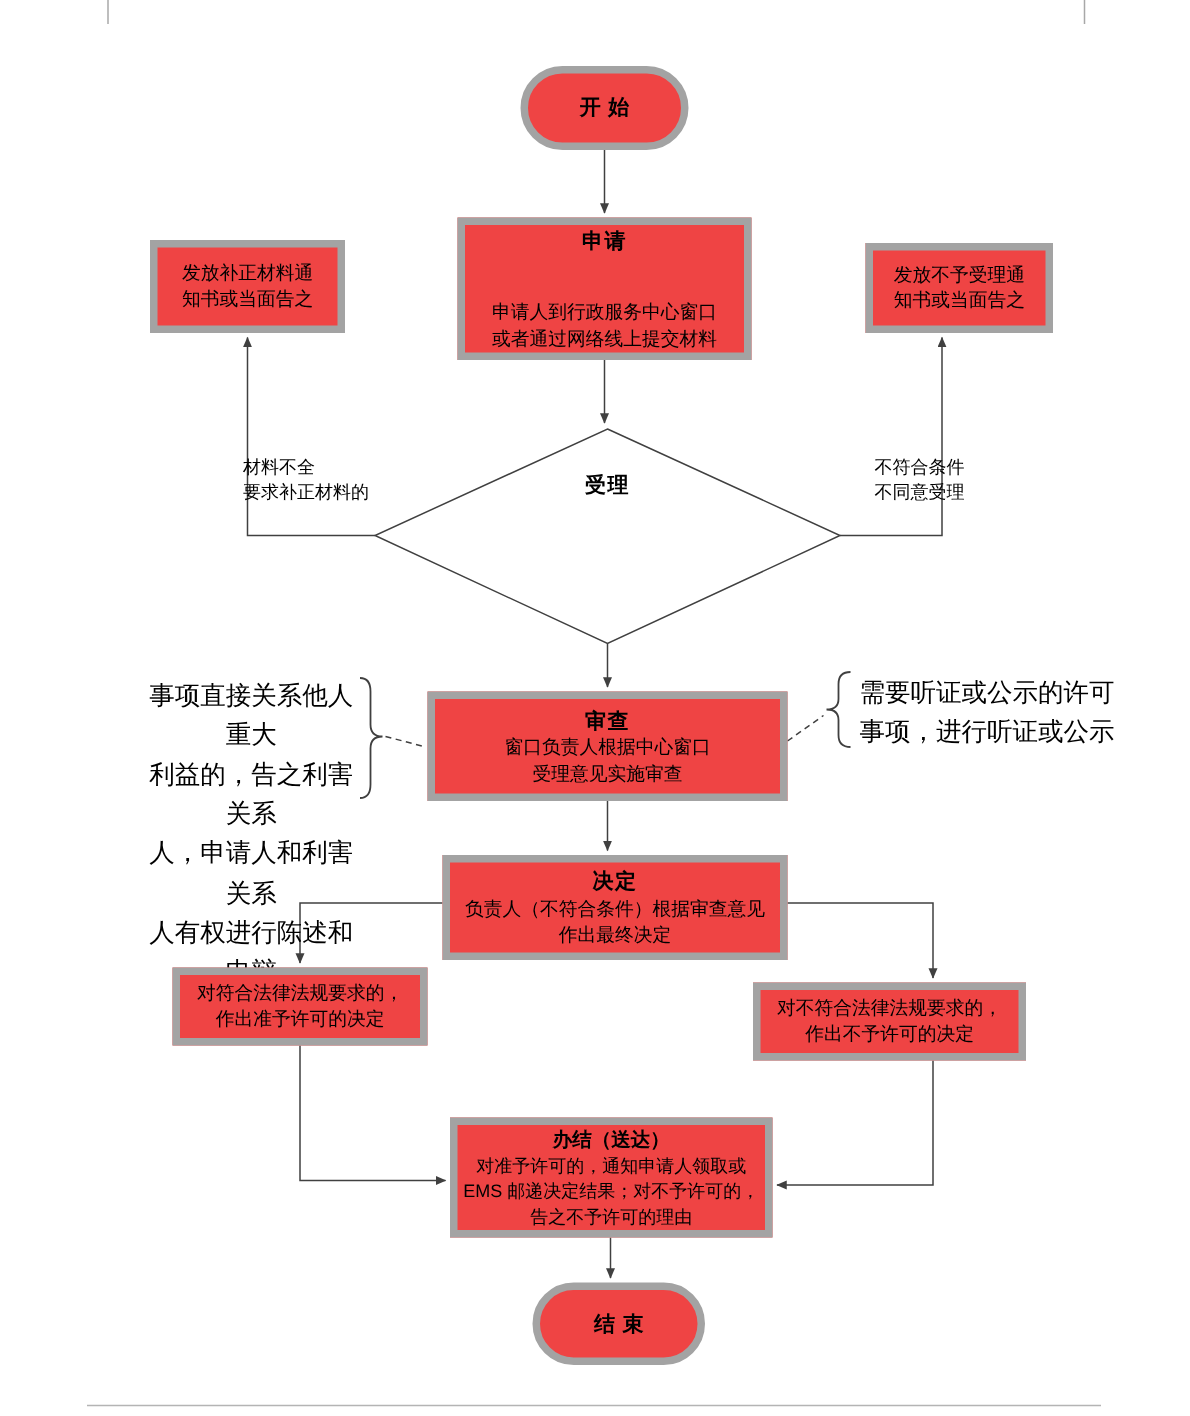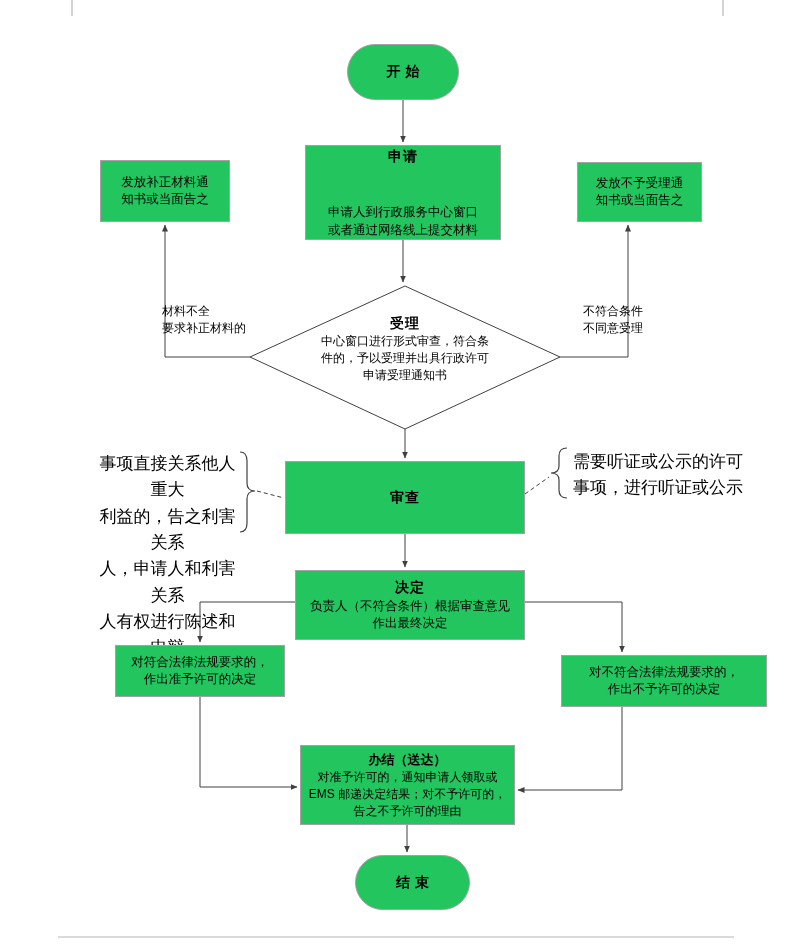--- a/index.html
+++ b/index.html
@@ -4,21 +4,21 @@
 <style>
   * { margin:0; padding:0; box-sizing:border-box; }
   html,body { background:#ffffff; }
   body {
     width:793px; height:944px; position:relative; overflow:hidden;
     font-family:"Liberation Sans","DejaVu Sans",sans-serif; color:#000;
   }
   #canvas { position:absolute; left:0; top:0; width:793px; height:944px; }
   svg.wires { position:absolute; left:0; top:0; }
   .box {
-    position:absolute; border:1px solid #a3a3a3; background:#22c55e;
+    position:absolute; border:5px solid #a3a3a3; background:#ef4444;
     display:flex; flex-direction:column; align-items:center; justify-content:center;
     text-align:center;
   }
   .oval { border-radius:30px; }
   .node-title { font-weight:bold; font-size:14px; line-height:1.45; letter-spacing:1px; }
   .node-title-sm { font-weight:bold; font-size:13px; line-height:1.5; }
   .oval-label { font-weight:bold; font-size:14px; letter-spacing:5px; text-indent:5px; }
   .node-body { font-size:12.5px; line-height:1.4; white-space:pre-line; }
   .node-body-sm { font-size:12px; line-height:1.42; white-space:pre-line; }
   .floating {
@@ -81,32 +81,31 @@
 知书或当面告之</div>
   </div>
 
   <div class="box" style="left:577px;top:162px;width:125px;height:60px;">
     <div class="node-body">发放不予受理通
 知书或当面告之</div>
   </div>
 
   <div class="diamond-text" style="left:270px;top:313px;width:270px;">
     <div class="node-title">受理</div>
-    <div class="node-body-sm">中心窗口进行形式审查，符合条
-件的，予以受理并出具行政许可
-申请受理通知书</div>
   </div>
 
   <div class="floating" style="left:162px;top:303px;width:110px;">材料不全
 要求补正材料的</div>
   <div class="floating" style="left:583px;top:303px;width:92px;">不符合条件
 不同意受理</div>
 
   <div class="box" style="left:285px;top:461px;width:240px;height:73px;">
     <div class="node-title">审查</div>
+    <div class="node-body">窗口负责人根据中心窗口
+受理意见实施审查</div>
   </div>
 
   <div class="floating note" style="left:95px;top:451px;width:145px;">事项直接关系他人重大
 利益的，告之利害关系
 人，申请人和利害关系
 人有权进行陈述和申辩</div>
 
   <div class="floating note" style="left:572px;top:449px;width:172px;">需要听证或公示的许可
 事项，进行听证或公示</div>
 
@@ -114,21 +113,21 @@
     <div class="node-title">决定</div>
     <div class="node-body">负责人（不符合条件）根据审查意见
 作出最终决定</div>
   </div>
 
   <div class="box" style="left:115px;top:645px;width:170px;height:52px;">
     <div class="node-body">对符合法律法规要求的，
 作出准予许可的决定</div>
   </div>
 
-  <div class="box" style="left:561px;top:655px;width:206px;height:52px;">
+  <div class="box" style="left:502px;top:655px;width:182px;height:52px;">
     <div class="node-body">对不符合法律法规要求的，
 作出不予许可的决定</div>
   </div>
 
   <div class="box" style="left:300px;top:745px;width:215px;height:80px;">
     <div class="node-title-sm">办结（送达）</div>
     <div class="node-body-sm">对准予许可的，通知申请人领取或
 EMS 邮递决定结果；对不予许可的，
 告之不予许可的理由</div>
   </div>

